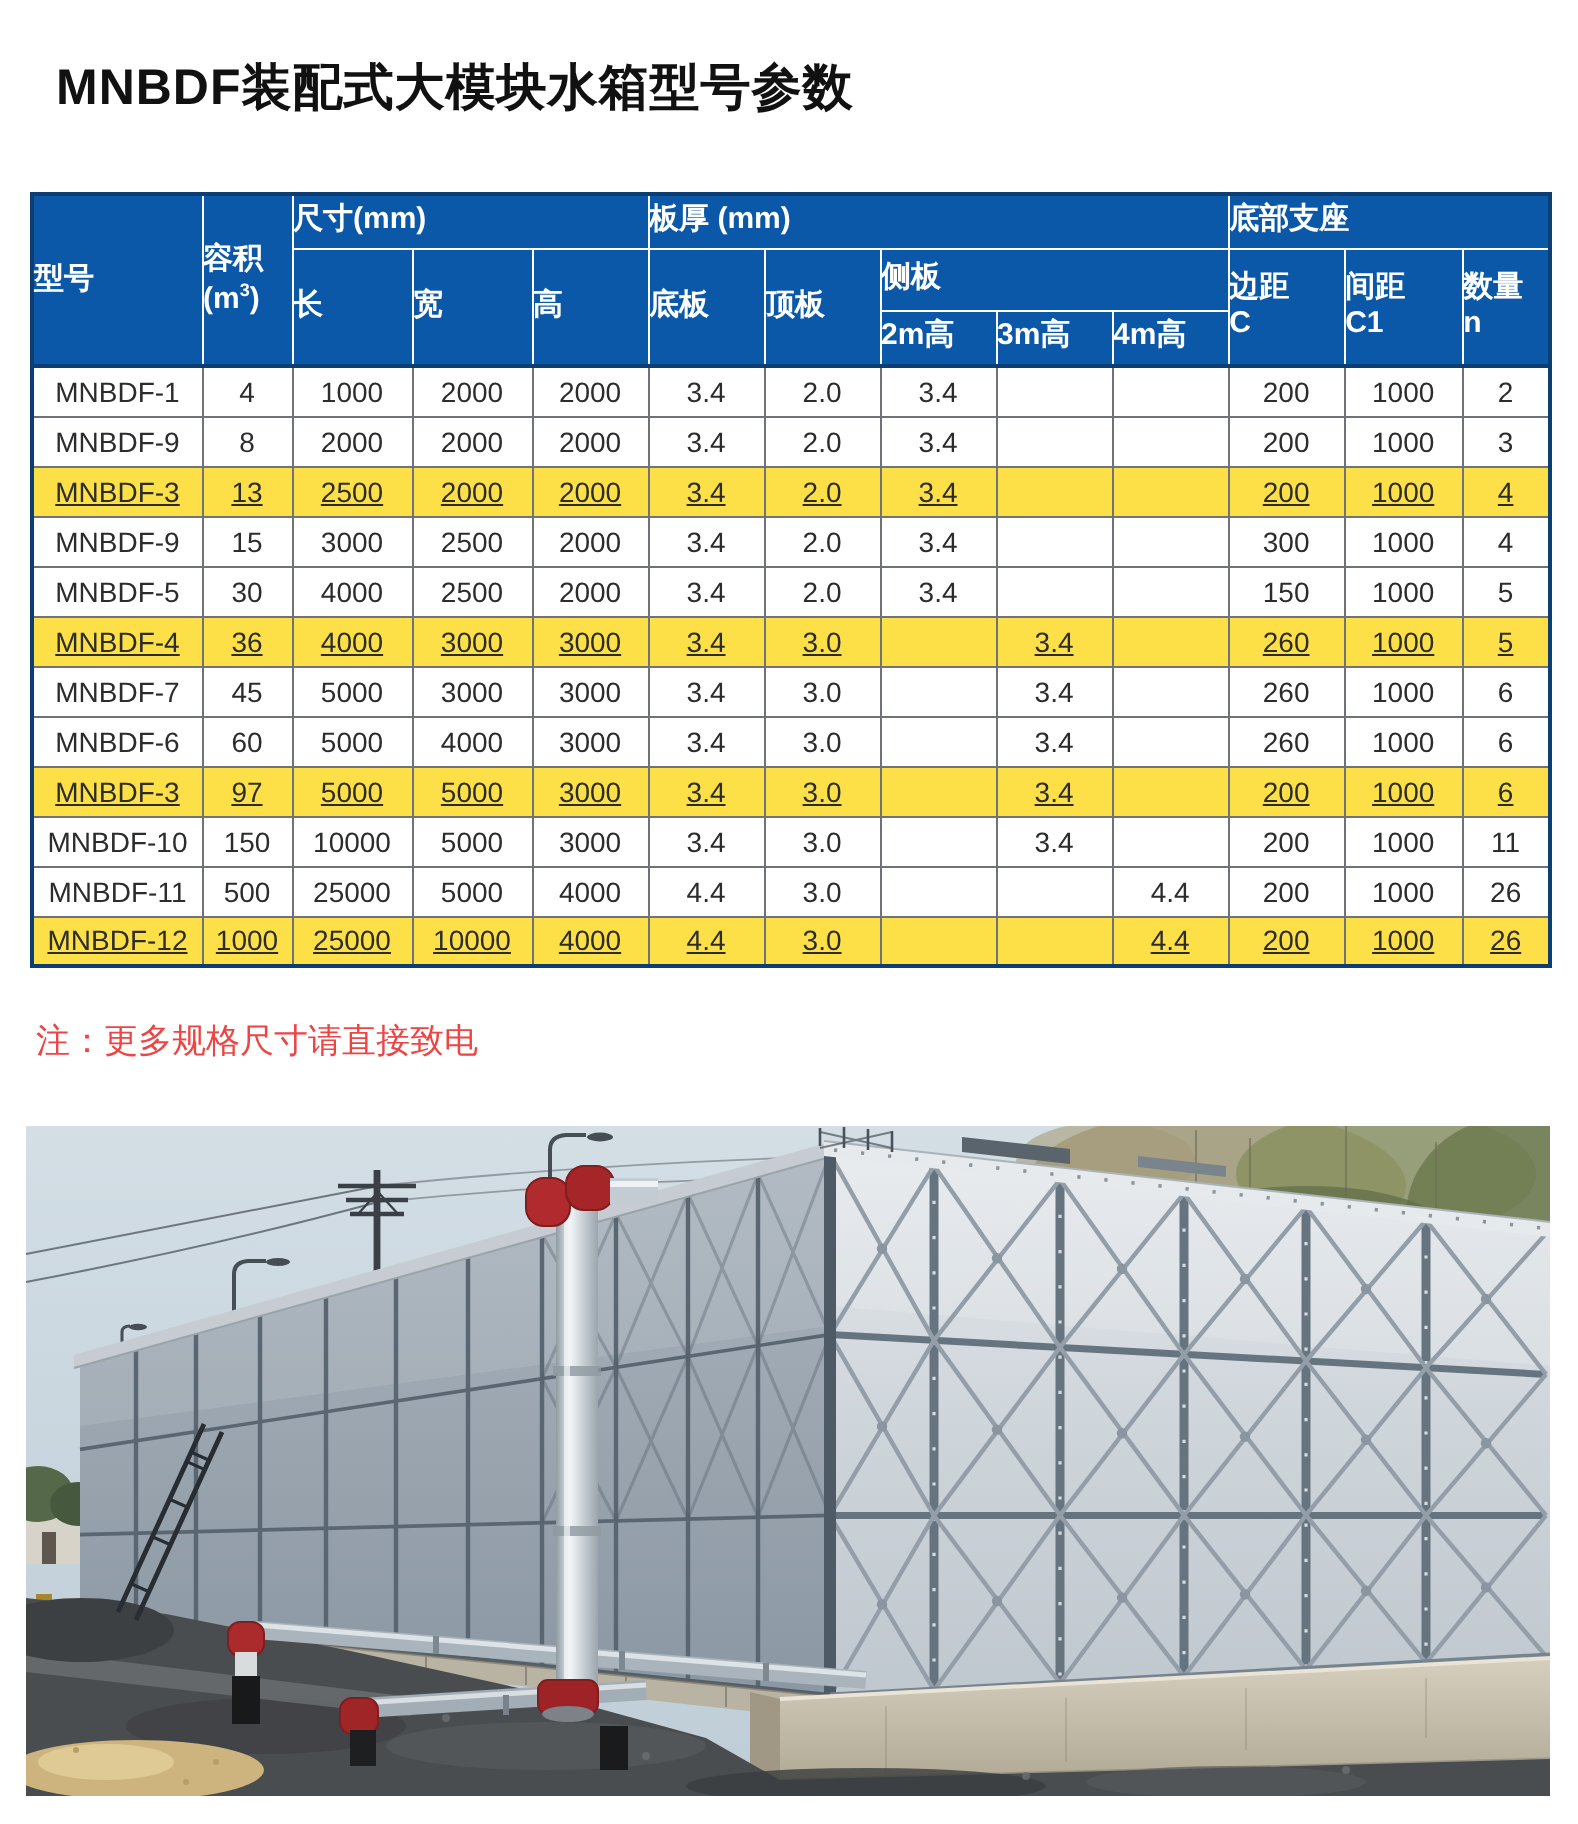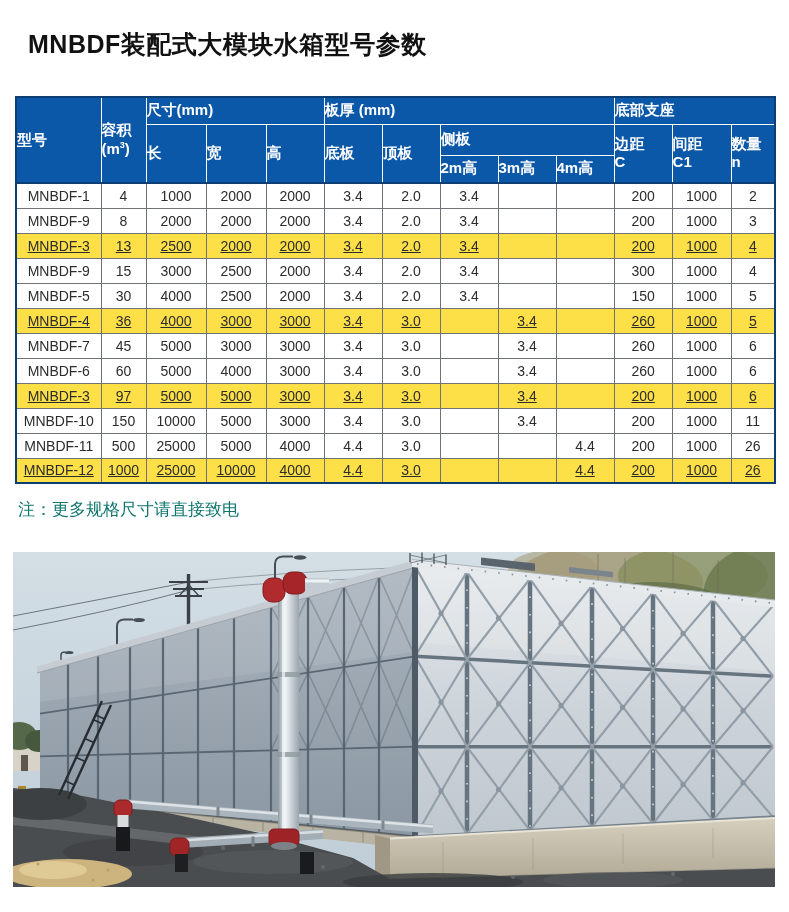--- a/index.html
+++ b/index.html
@@ -7,21 +7,21 @@
   body { width:789px; font-family:"Liberation Sans","DejaVu Sans",sans-serif; }
   .page { width:782px; padding-top:28px; }
   .page-title { font-size:25px; font-weight:bold; color:#111; margin:0 0 36px 28px; letter-spacing:0.5px; line-height:32px; }
   .spec-table { margin-left:15px; width:759px; border-collapse:collapse; table-layout:fixed; border:2px solid #0c3d73; }
   .spec-table th { background:#0b58a8; color:#fff; border:1px solid #ffffff; font-size:15px; font-weight:bold; text-align:left; vertical-align:middle; padding:2px 0; line-height:1.25; }
   .spec-table sup { font-size:9px; }
   .hr-a { height:27px; } .hr-b { height:31px; } .hr-c { height:28px; }
   .spec-table td { border:1px solid #6f7377; background:#fff; color:#2c2c2c; font-size:14px; text-align:center; height:25px; padding:0 1px; }
   .spec-table tbody tr.stripe td { background:#fde047;text-decoration:underline; }
   .spec-table tbody tr:first-child td { border-top:2px solid #0c3d73; }
-  .note { font-size:17px; color:#0f766e; margin:15px 0 0 18px; line-height:22px; }
+  .note { font-size:17px; color:#ef4444; margin:26px 0 0 18px; line-height:22px; }
   .photo { margin:31px 0 0 13px; width:762px; height:335px; overflow:hidden; }
   .photo svg { display:block; }
 </style>
 </head>
 <body>
 
 <main class="page">
 
   <h1 class="page-title">MNBDF装配式大模块水箱型号参数</h1>
 

